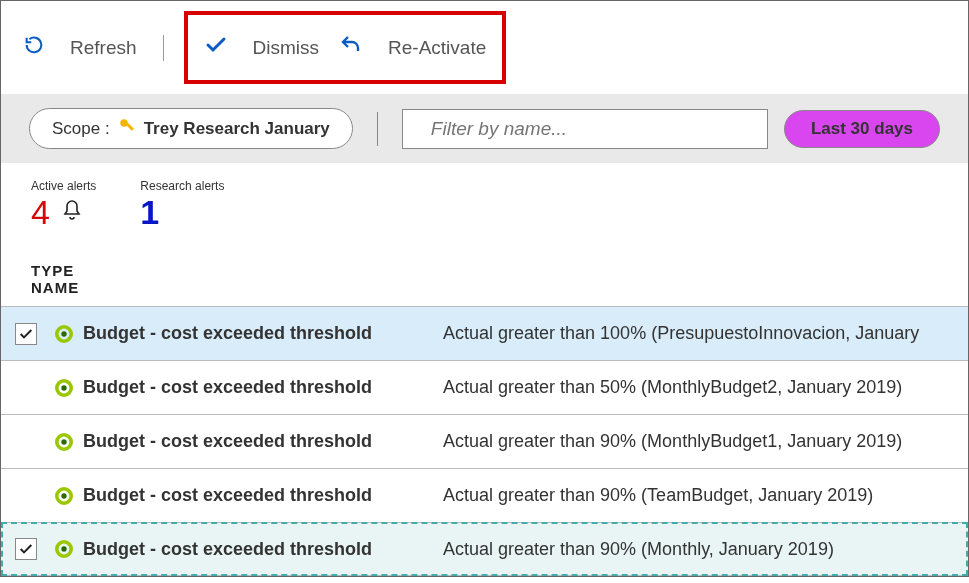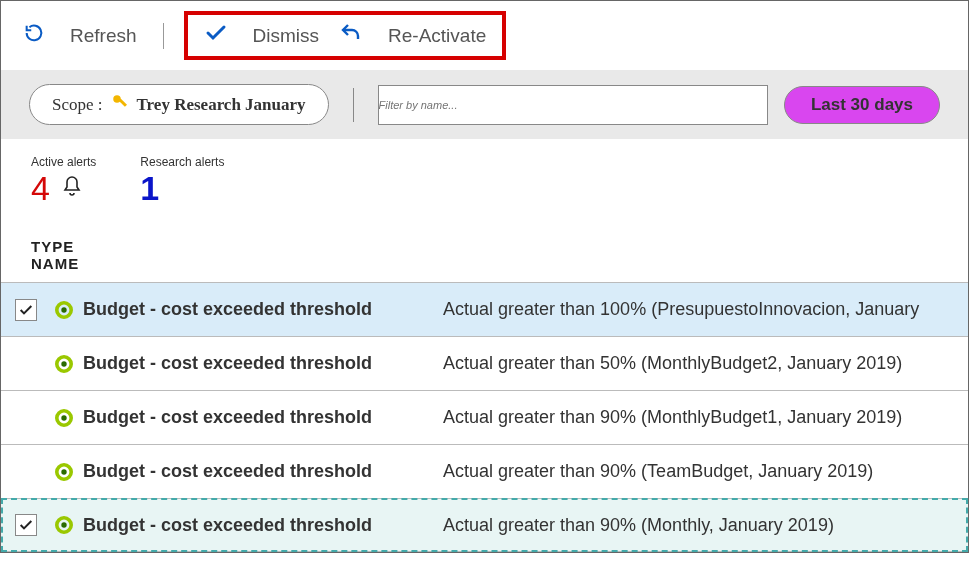--- a/index.html
+++ b/index.html
@@ -34,52 +34,51 @@
     width: 1px;
     height: 26px;
     background: #999;
     margin: 0 6px;
   }
   .highlight-box {
     border: 4px solid #d60000;
     display: flex;
     align-items: center;
     gap: 8px;
-    padding: 4px 10px;
+    padding: 16px 10px;
   }
   .icon-svg { display:inline-block; vertical-align:middle; }
 
   .filter-bar {
     background: #e9e9e9;
     padding: 14px 28px;
     display: flex;
     align-items: center;
     gap: 16px;
   }
   .scope-pill {
     background: #fff;
     border: 1px solid #888;
     border-radius: 24px;
     padding: 8px 22px;
     display: flex;
     align-items: center;
     gap: 8px;
     font-size: 17px;
-    font-family: Liberation Serif, serif;
   }
   .scope-label { color: #333; }
   .scope-name { font-weight: 700; }
   .vsep { width:1px; height:34px; background:#888; margin:0 8px; }
   .filter-input {
     flex: 1;
     background: #fff;
     border: 1px solid #888;
     height: 40px;
-    padding: 0 0;
-    font-size: 11px;
+    padding: 0 28px;
+    font-size: 19px;
     font-style: italic;
     color: #0f172a;
   }
   .range-pill {
     background: #d946ef;
     border: 1px solid #888;
     border-radius: 24px;
     padding: 8px 26px;
     font-weight: 700;
     font-size: 17px;

